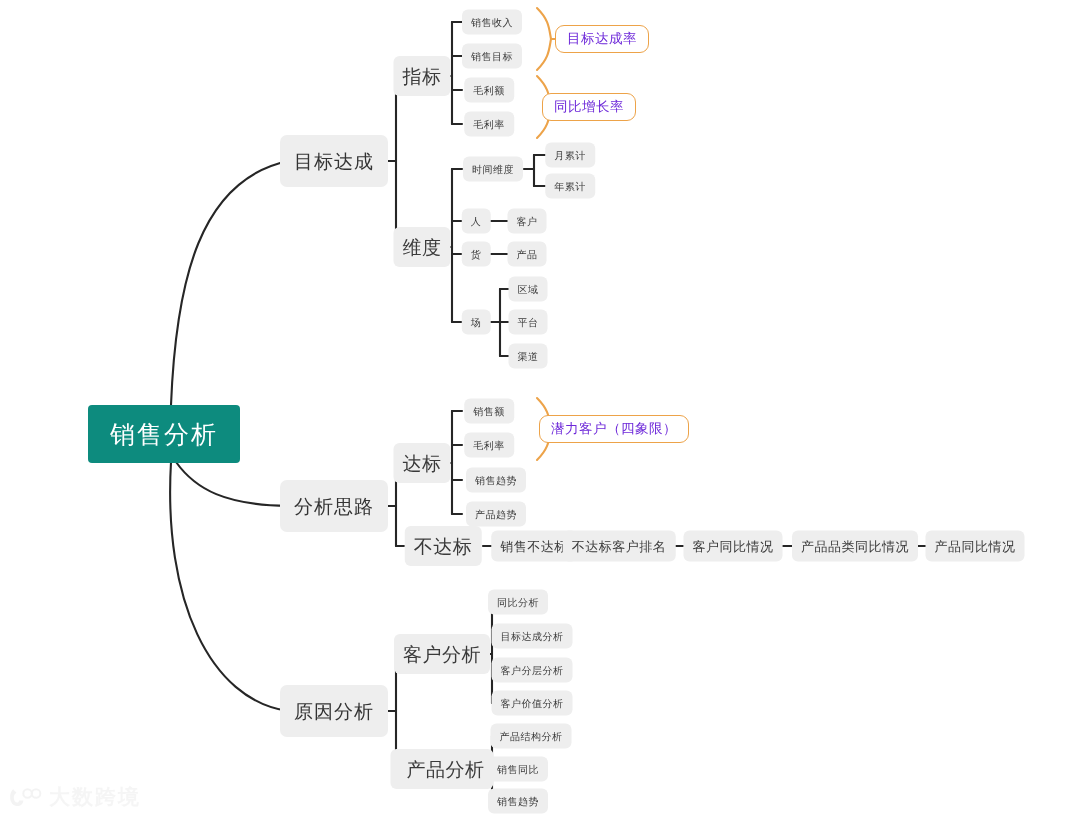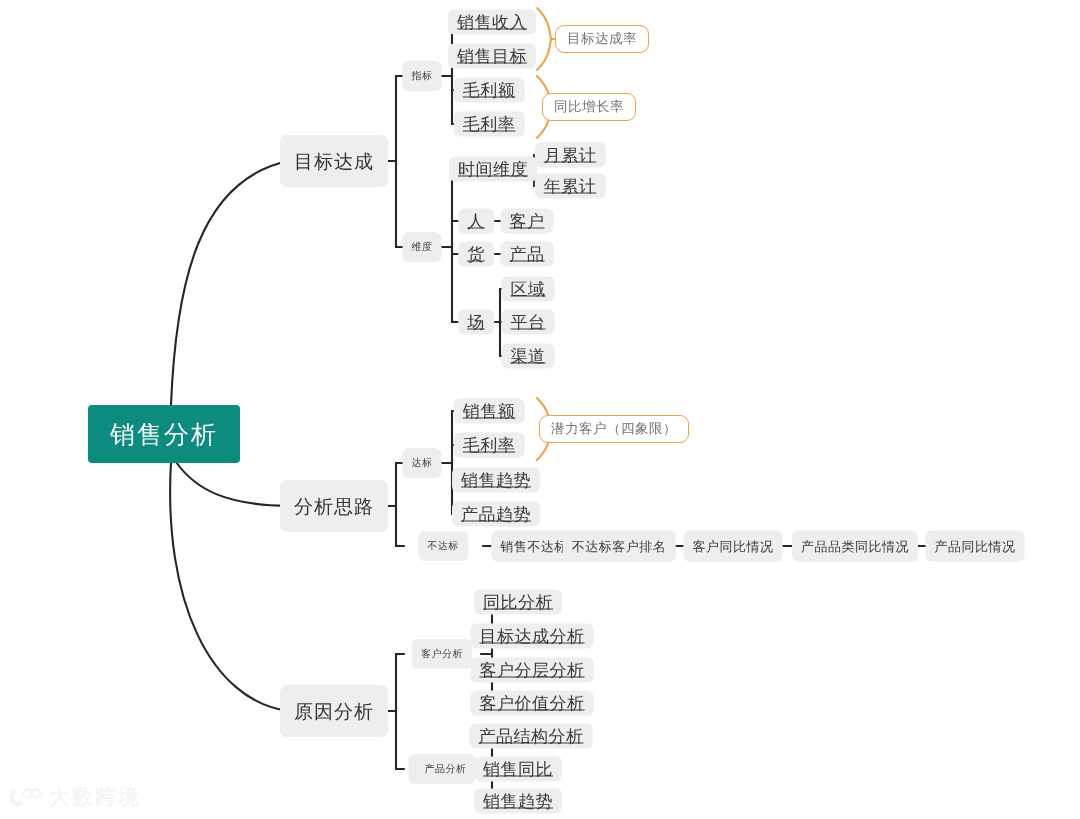--- a/index.html
+++ b/index.html
@@ -40,36 +40,35 @@
     background:#0d8b7e;
     color:#ffffff;
     font-size:25px;
     height:58px;
     padding:0 22px;
     border-radius:4px;
     letter-spacing:2px;
     font-weight:400;
   }
   .node.lvl2{
+    font-size:19px;
+    height:40px;
+  }
+  .node.lvl3{
     font-size:10px;
-    height:30px;
-  }
-  .node.lvl3{
-    font-size:17px;
     height:25px;
-    text-decoration:underline;
   }
   .node.chain{
     font-size:13px;
     height:31px;
   }
   .node.callout{
     background:#ffffff;
     border:1.6px solid #eda349;
-    color:#737373;
+    color:#6d28d9;
     border-radius:9px;
     height:28px;
     font-size:13.5px;
     padding:0 11px;
   }
 
   .watermark{
     position:absolute;
     left:8px;top:783px;
     display:flex;align-items:center;gap:7px;

